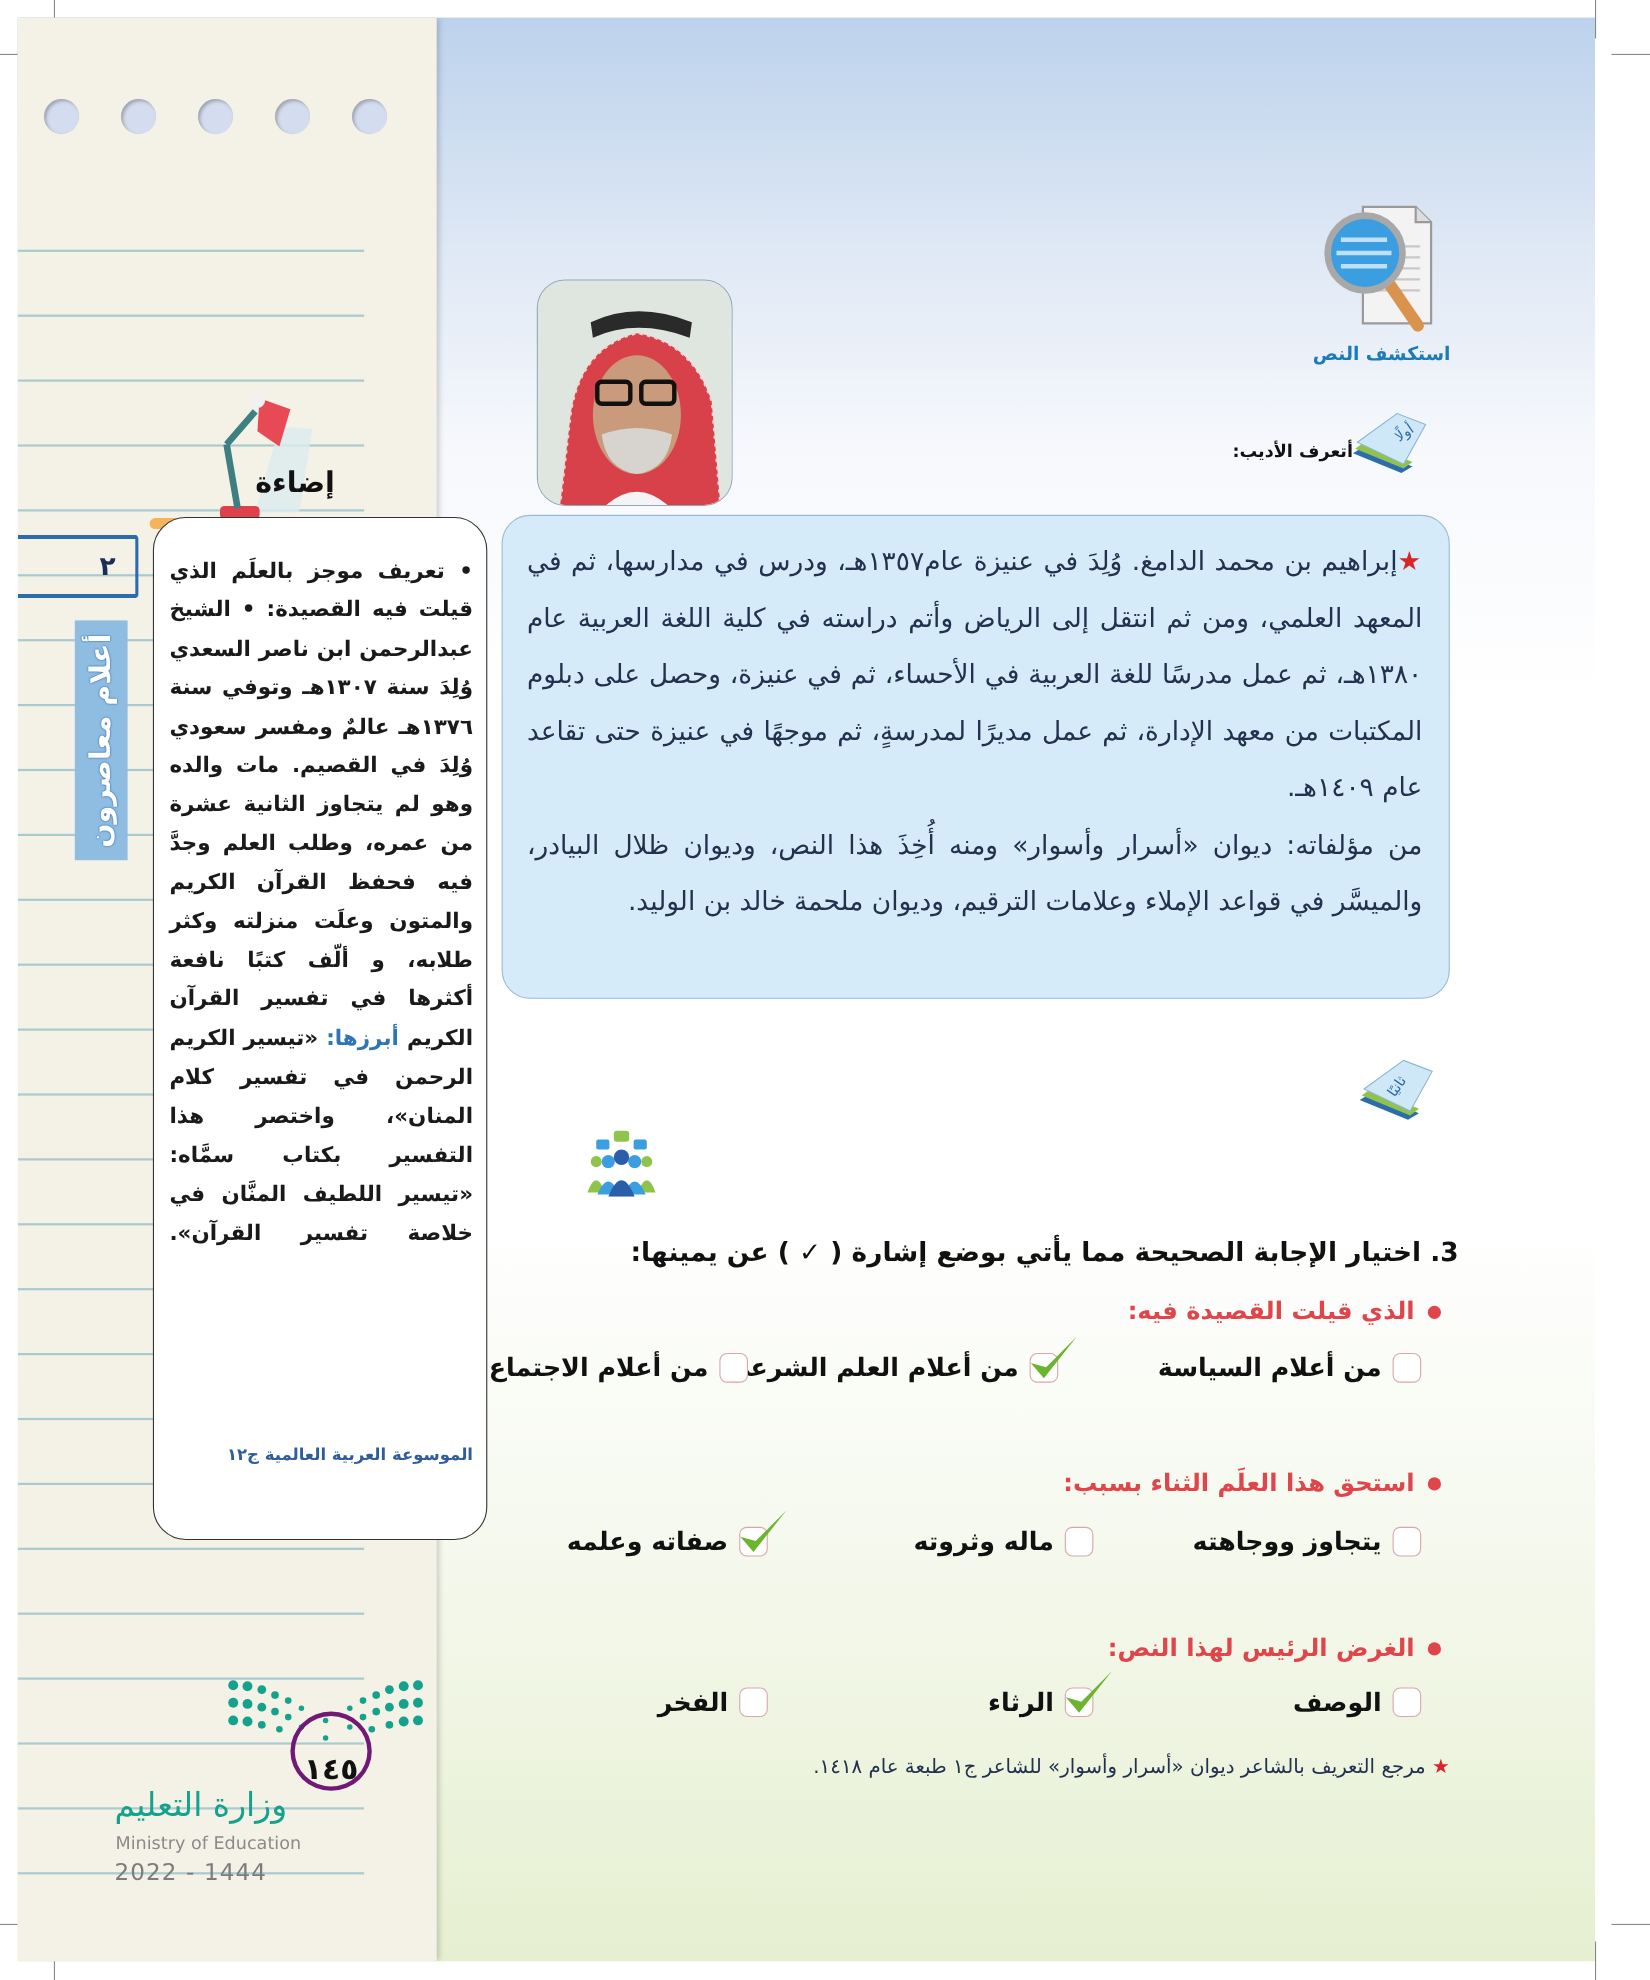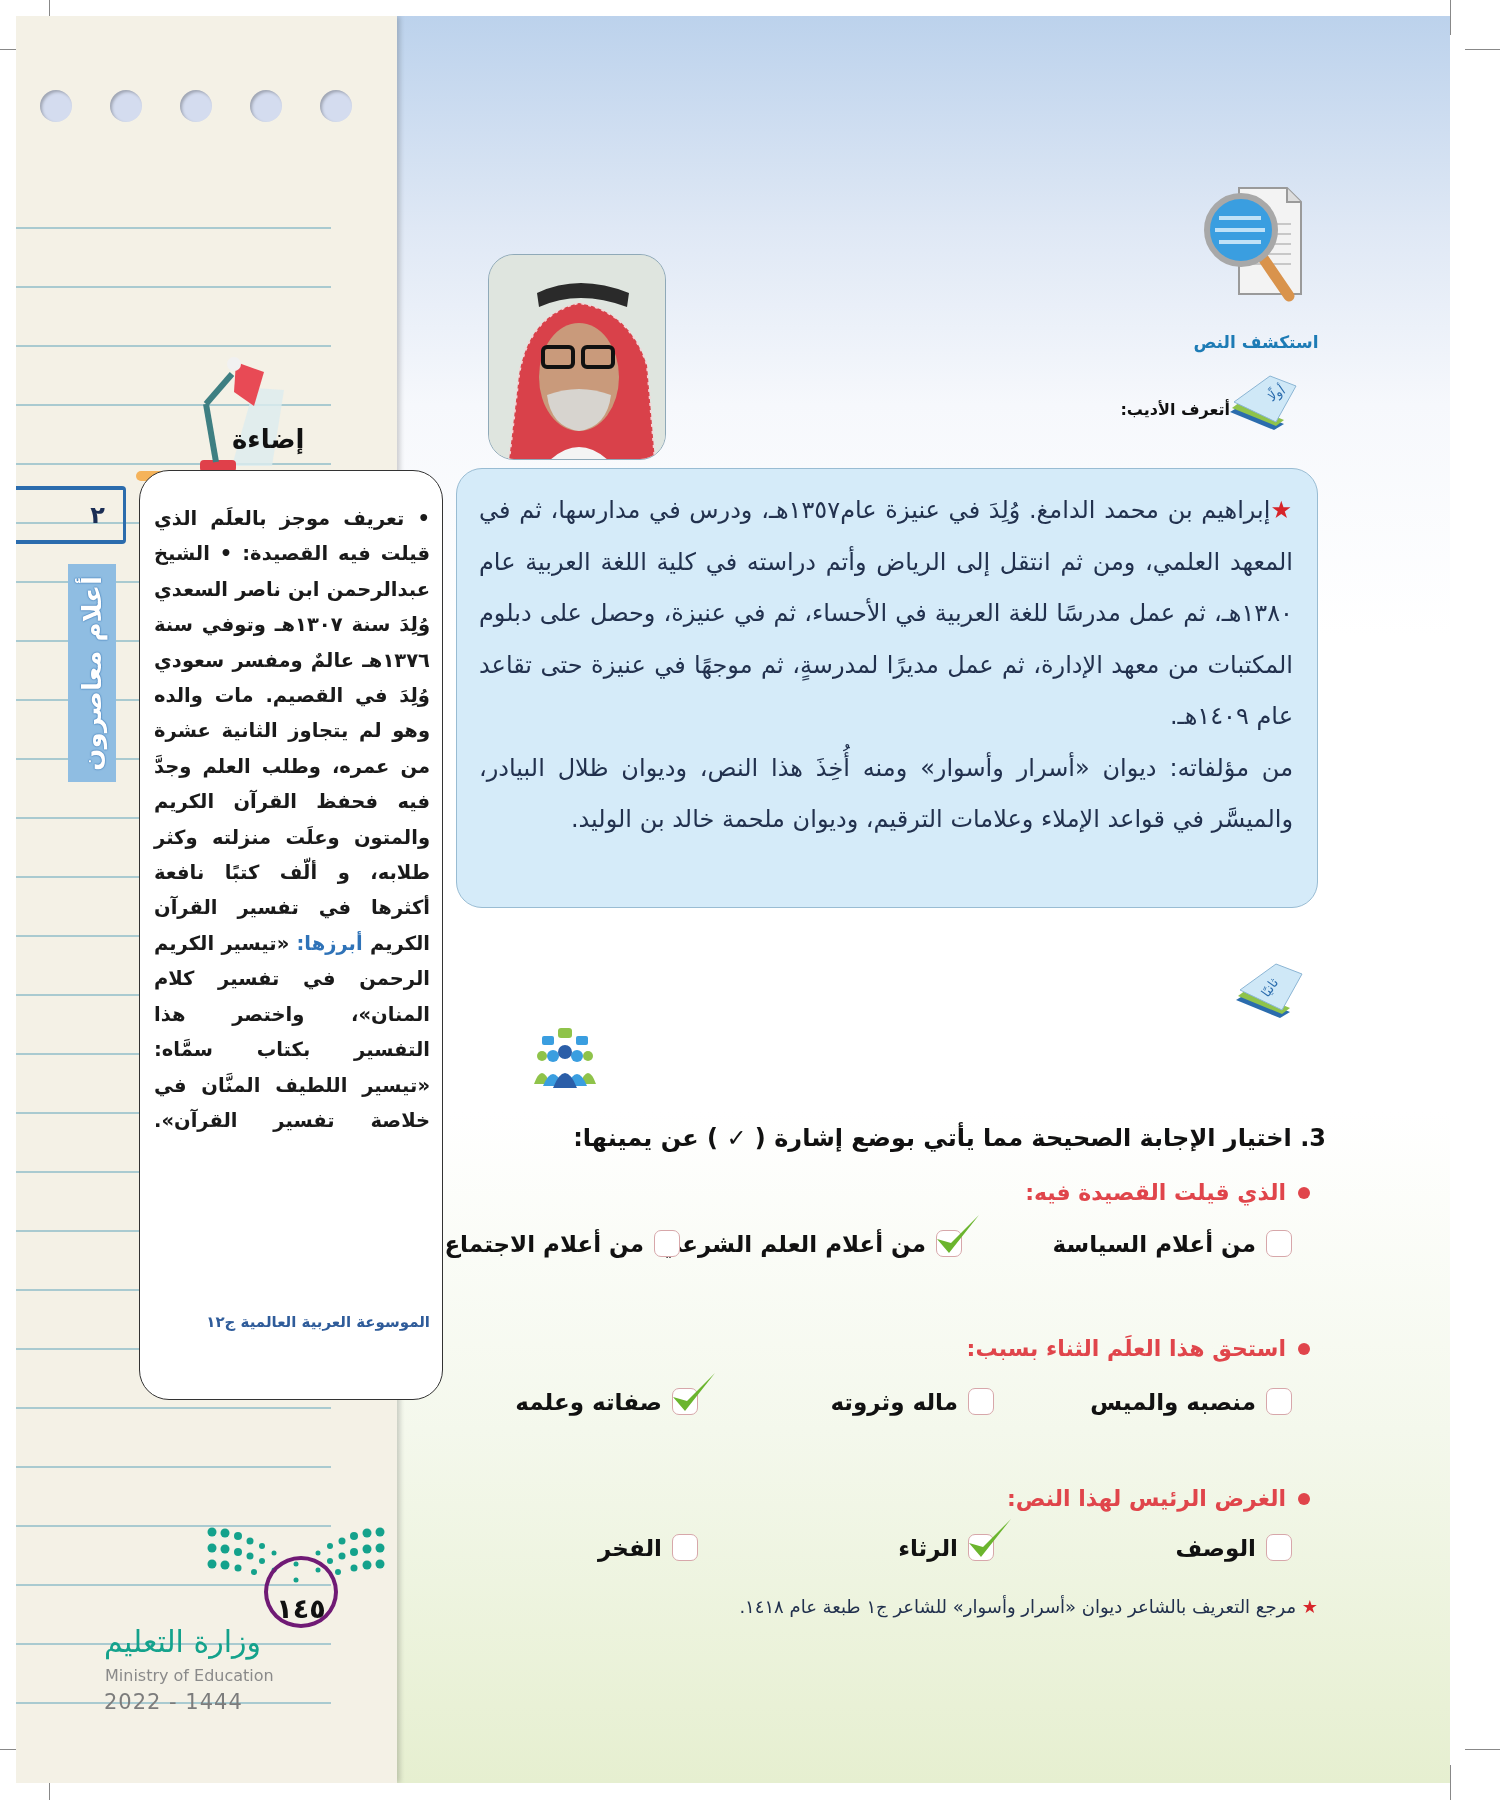--- a/index.html
+++ b/index.html
@@ -69,21 +69,21 @@
   .logo-en { position: absolute; left: 89px; top: 1650px; font-size: 16px; color: #8a8a8a; }
   .logo-year { position: absolute; left: 88px; top: 1674px; font-size: 21px; color: #7c7c7c; letter-spacing: 1px; }
   .page-num {
     position: absolute; left: 248px; top: 1540px; width: 74px; height: 72px;
     border: 4px solid #701a75; border-radius: 50%; display: flex; align-items: flex-end; justify-content: center;
   }
   .page-num span { font-size: 27px; font-weight: bold; color: #111; }
 
   
   .explore-icon { position: absolute; left: 1185px; top: 168px; width: 104px; height: 126px; }
-  .explore-label { position: absolute; left: 1165px; top: 296px; width: 150px; text-align: center; font-size: 17px; font-weight: bold; color: #1d7bb5; direction: rtl; margin-top: 20px; }
+  .explore-label { position: absolute; left: 1165px; top: 296px; width: 150px; text-align: center; font-size: 17px; font-weight: bold; color: #1d7bb5; direction: rtl; }
 
   .badge-note { position: absolute; width: 76px; height: 60px; }
   .section-title { position: absolute; font-size: 16px; font-weight: bold; color: #111; direction: rtl; margin-left: 38px; }
 
   .photo {
     position: absolute; left: 472px; top: 238px; width: 178px; height: 206px;
     border-radius: 26px; overflow: hidden; border: 1.5px solid #8fa9b8;
     background: linear-gradient(180deg, #ccd6cf 0%, #e9ece6 100%);
   }
 
@@ -324,21 +324,21 @@
     <span class="box"></span>
     <span>من أعلام الاجتماع</span>
   </div>
 
   <div class="q-head" style="right:140px;top:1320px">
     <span class="dot"></span>
     <span>استحق هذا العلَم الثناء بسبب:</span>
   </div>
   <div class="opt" style="right:158px;top:1372px">
     <span class="box"></span>
-    <span>منصبه والميس</span>
+    <span>يتجاوز ووجاهته</span>
   </div>
   <div class="opt" style="right:456px;top:1372px">
     <span class="box"></span>
     <span>ماله وثروته</span>
   </div>
   <div class="opt" style="right:752px;top:1372px">
     <span class="box">
       <svg class="check" viewBox="0 0 46 44">
           <path d="M2 26 L14 40 L44 2 L16 30 Z" fill="#6bb52e"></path>
         </svg>

